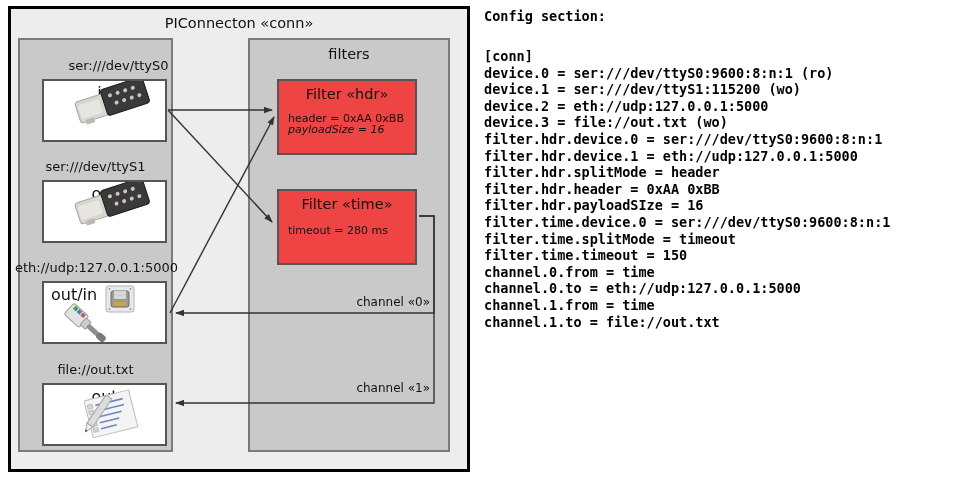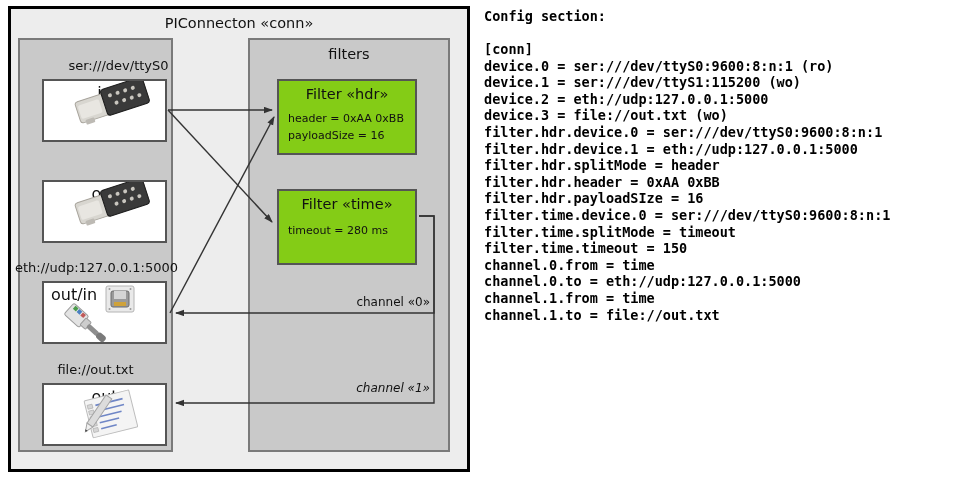--- a/index.html
+++ b/index.html
@@ -43,21 +43,21 @@
     position:absolute;background:#fff;border:2px solid #555;
     box-sizing:border-box;
   }
   .dev-word{
     position:absolute;left:0;top:2px;width:100%;
     text-align:center;font-size:16px;color:#111;
   }
   .dev-word.left{text-align:right;left:7px;width:auto;}
 
   .filter-box{
-    position:absolute;background:#84cc16;border:2px solid #555;
+    position:absolute;background:#ef4444;border:2px solid #555;
     box-sizing:border-box;
   }
   .filter-title{
     position:absolute;left:0;top:5px;width:100%;
     text-align:center;font-size:14.5px;color:#111;
   }
   .filter-attr{
     position:absolute;left:9px;font-size:11px;color:#111;white-space:nowrap;
   }
 
@@ -72,21 +72,21 @@
   #config{
     position:absolute;left:478px;top:0;width:486px;height:484px;
     background:#fff;
   }
   #config-heading{
     position:absolute;left:6px;top:8px;
     font-family:"DejaVu Sans Mono","Liberation Mono",monospace;
     font-size:13.5px;font-weight:bold;color:#000;
   }
   #config-lines{
-    position:absolute;left:6px;top:41px;
+    position:absolute;left:6px;top:48px;
     font-family:"DejaVu Sans Mono","Liberation Mono",monospace;
     font-size:13.5px;font-weight:bold;color:#000;
     line-height:16.6px;white-space:pre;
   }
   #config-lines div{height:16.6px;}
 </style>
 </head>
 <body>
 
 <div id="diagram">
@@ -119,20 +119,21 @@
             <circle cx="48" cy="21" r="2"></circle>
           <circle cx="56" cy="21" r="2"></circle>
             <circle cx="64" cy="21" r="2"></circle>
         </g>
         <rect x="2" y="12" width="22" height="14" rx="2" fill="#e8e6e1"></rect>
         <rect x="5" y="28" width="9" height="5" rx="1" fill="#bdbab4"></rect>
       </g>
     </svg>
   </div>
 
+  <div class="dev-label" style="left:18px;top:159px;width:155px;">ser:///dev/ttyS1</div>
   <div class="dev-box" style="left:42px;top:180px;width:125px;height:63px;">
     <div class="dev-word">out</div>
     <svg width="125" height="63" viewBox="0 0 125 63" style="position:absolute;left:0;top:0;">
       <g transform="translate(28,14) rotate(-18)">
         <rect x="0" y="8" width="72" height="22" rx="3" fill="#d8d6d0" stroke="#a8a49c" stroke-width="1"></rect>
         <rect x="28" y="4" width="44" height="27" rx="3" fill="#3a3a3a" stroke="#1c1c1c" stroke-width="1"></rect>
         <g fill="#c9c6bf">
           <circle cx="36" cy="12" r="2"></circle>
             <circle cx="44" cy="12" r="2"></circle>
           <circle cx="52" cy="12" r="2"></circle>
@@ -197,30 +198,30 @@
         <rect x="0" y="0" width="7" height="34" fill="#dcdcdc" stroke="#a5a5a5" stroke-width="1"></rect>
         <polygon points="0,34 7,34 3.5,42" fill="#efefef" stroke="#a5a5a5" stroke-width="1"></polygon>
         <polygon points="2,40 5,40 3.5,42" fill="#3c3c3c"></polygon>
       </g>
     </svg>
   </div>
 
   <div class="filter-box" style="left:277px;top:79px;width:140px;height:76px;">
     <div class="filter-title">Filter «hdr»</div>
     <div class="filter-attr" style="top:31px;">header = 0xAA 0xBB</div>
-    <div class="filter-attr" style="top:48px;">payloadSize = 16</div>
+    <div class="filter-attr" style="top:42px;font-style:italic;">payloadSize = 16</div>
   </div>
 
   <div class="filter-box" style="left:277px;top:189px;width:140px;height:76px;">
     <div class="filter-title">Filter «time»</div>
     <div class="filter-attr" style="top:33px;">timeout = 280 ms</div>
   </div>
 
   <div class="chan-label" style="left:240px;top:295px;width:190px;">channel «0»</div>
-  <div class="chan-label" style="left:240px;top:381px;width:190px;font-style:italic;">channel «1»</div>
+  <div class="chan-label" style="left:240px;top:381px;width:190px;">channel «1»</div>
 
   <svg class="wires">
     <defs>
       <marker id="ah" markerWidth="9" markerHeight="9" refX="8" refY="3.2" orient="auto" markerUnits="userSpaceOnUse">
         <path d="M0,0 L9,3.2 L0,6.4 z" fill="#333"></path>
       </marker>
     </defs>
 
     <line x1="168" y1="110" x2="272" y2="110" stroke="#333" stroke-width="1.4" marker-end="url(#ah)"></line>
 

